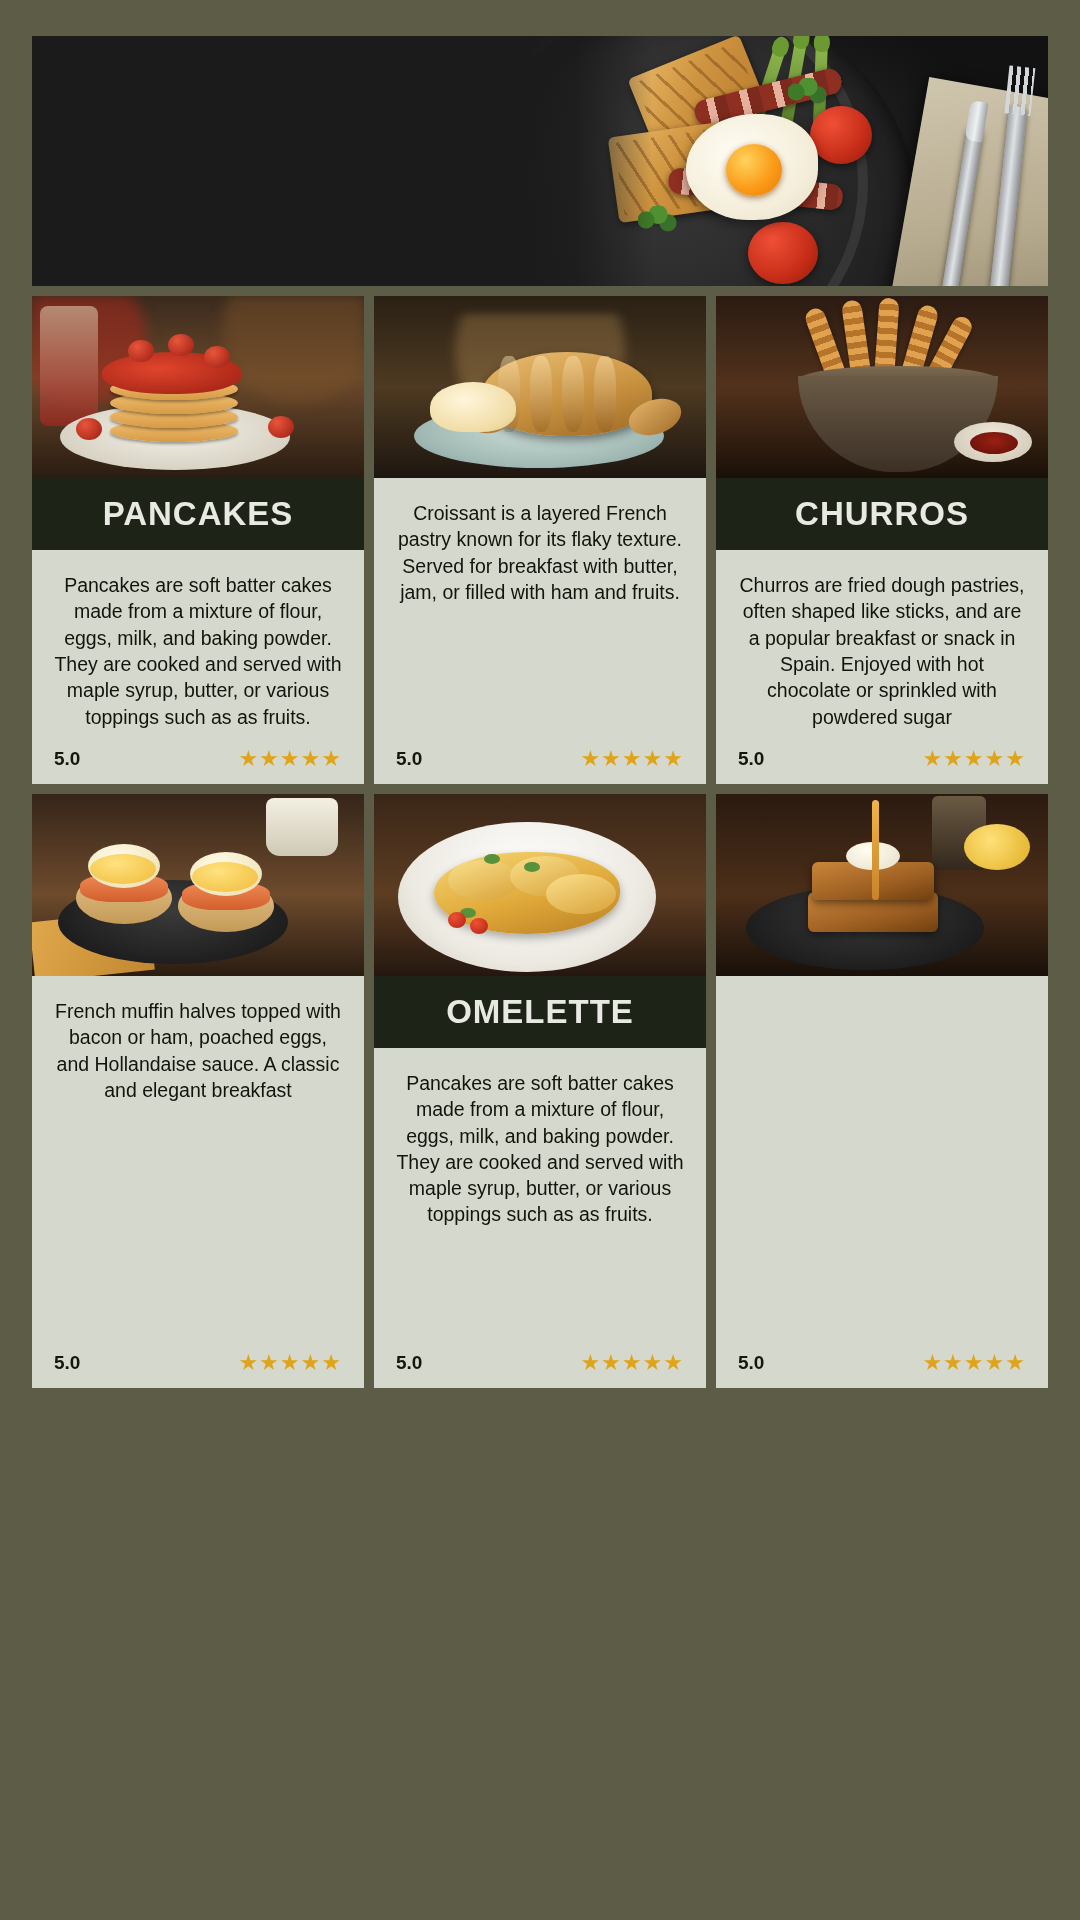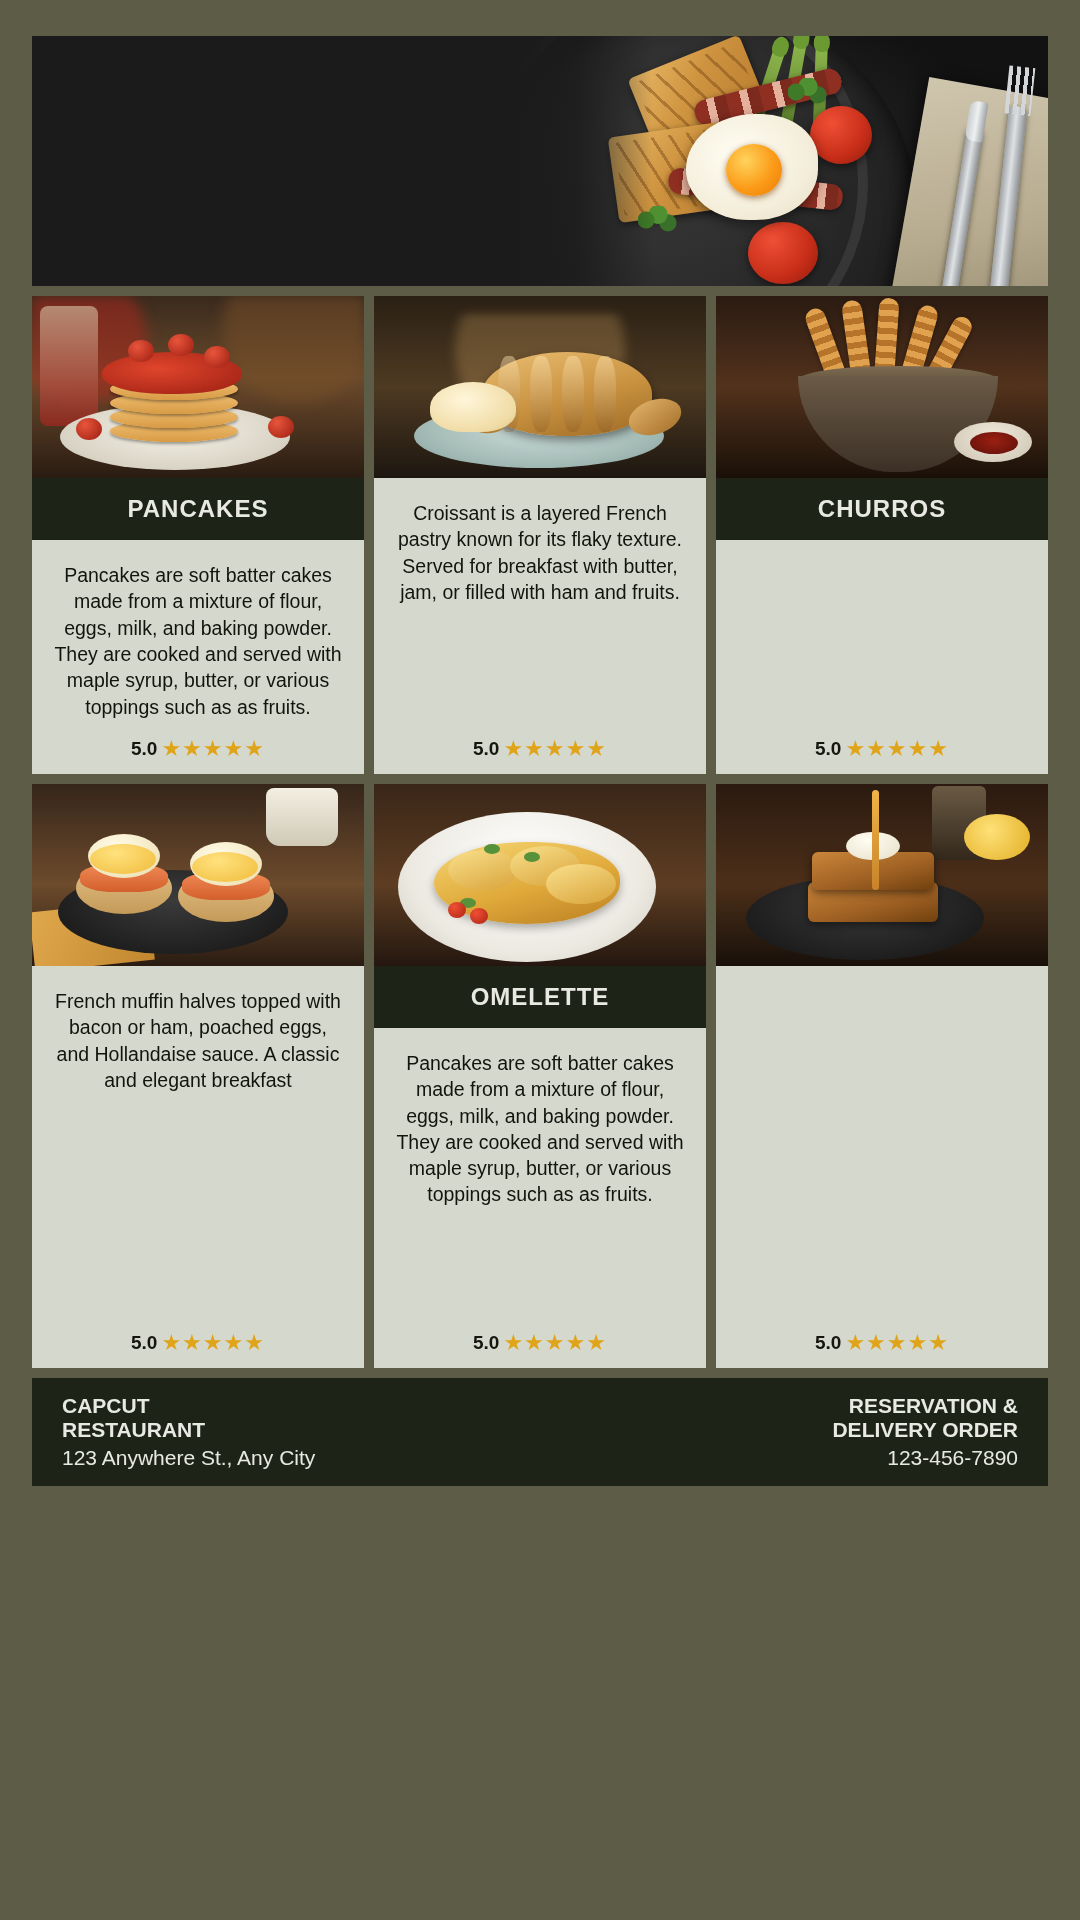--- a/index.html
+++ b/index.html
@@ -214,21 +214,21 @@
   .card-photo {
     position: relative;
     height: 182px;
     overflow: hidden;
     background: #2a211a;
   }
   .card-title {
     background: #1e2318;
     color: #e8e9e2;
     text-align: center;
-    font-size: 24px;
+    font-size: 33px;
     font-weight: bold;
     letter-spacing: 1px;
     padding: 17px 4px;
     text-transform: uppercase;
   }
   .card-body {
     background: #d5d9cd;
     color: #14140f;
     flex: 1;
     padding: 22px 22px 14px;
@@ -238,21 +238,21 @@
   .card-desc {
     text-align: center;
     font-size: 19.5px;
     line-height: 1.35;
   }
   .rating {
     margin-top: auto;
     padding-top: 18px;
     display: flex;
     align-items: center;
-    justify-content: center;
+    justify-content: space-between;
     gap: 4px;
   }
   .rating-score { font-size: 19px; font-weight: bold; color: #16160f; }
   .stars { color: #e0a41b; font-size: 22px; letter-spacing: 1px; line-height: 1; }
 
   .row2 .card-body { min-height: 340px; }
 
   
   .footer {
     margin-top: 10px;
@@ -488,20 +488,21 @@
           <div class="ch-stick" style="left:190px; bottom:70px; transform:rotate(16deg)"></div>
           <div class="ch-stick" style="left:216px; bottom:62px; transform:rotate(28deg)"></div>
           <div class="ch-bowl-rim"></div>
           <div class="ch-bowl"></div>
           <div class="ch-dip"></div>
           <div class="ch-dip-in"></div>
         </div>
       </div>
       <div class="card-title">CHURROS</div>
       <div class="card-body">
+        <div class="card-desc">Churros are fried dough pastries, often shaped like sticks, and are a popular breakfast or snack in Spain. Enjoyed with hot chocolate or sprinkled with powdered sugar</div>
         <div class="rating">
           <span class="rating-score">5.0</span>
           <span class="stars">★★★★★</span>
         </div>
       </div>
     </div>
   </div>
 
   <div class="grid row2">
 
@@ -573,26 +574,14 @@
       </div>
       <div class="card-body">
         <div class="rating">
           <span class="rating-score">5.0</span>
           <span class="stars">★★★★★</span>
         </div>
       </div>
     </div>
   </div>
 
-  <div class="footer">
-    <div class="footer-left">
-      <div class="fl-name">CAPCUT
-RESTAURANT</div>
-      <div class="fl-addr">123 Anywhere St., Any City</div>
-    </div>
-    <div class="footer-right">
-      <div class="fr-title">RESERVATION &amp;
-DELIVERY ORDER</div>
-      <div class="fr-phone">123-456-7890</div>
-    </div>
-  </div>
 
 </div>
 
 </body></html>

